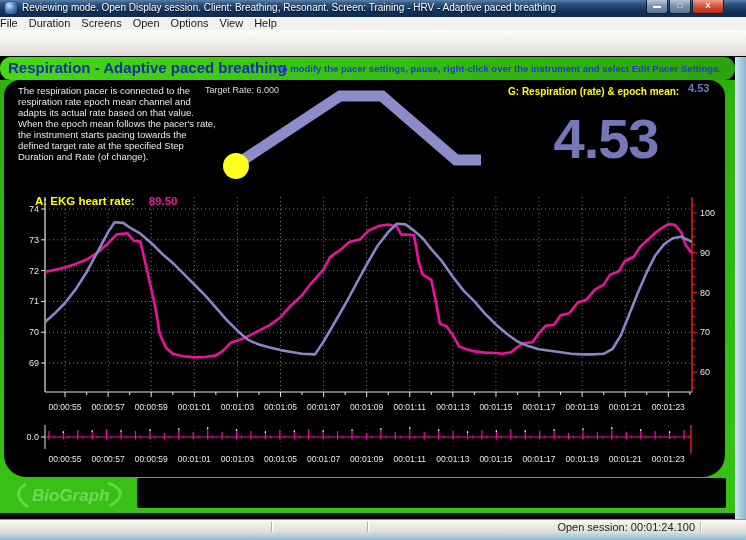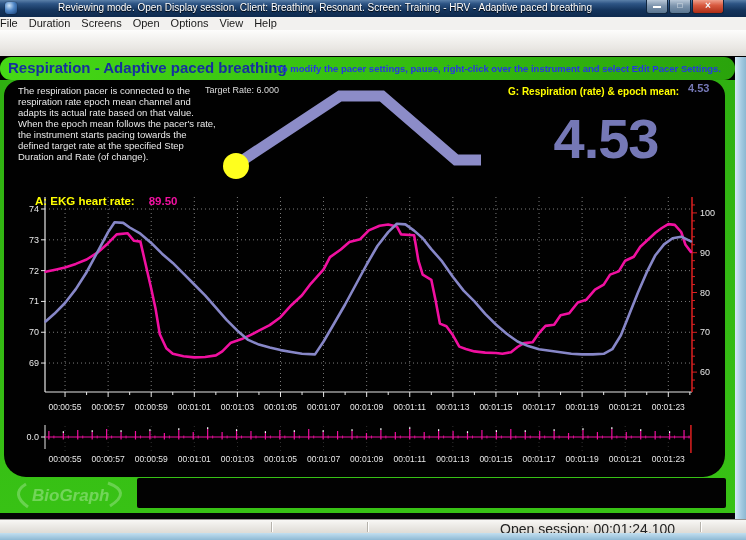--- a/index.html
+++ b/index.html
@@ -4,21 +4,21 @@
 <style>
   html,body{margin:0;padding:0;background:#2a2a2a;}
   #win{position:relative;width:746px;height:540px;overflow:hidden;background:#000;
        font-family:"Liberation Sans","DejaVu Sans",sans-serif;}
   
   .titlebar{position:absolute;left:0;top:0;width:746px;height:17px;
     background:linear-gradient(180deg,#5b80a9 0%,#2d5484 20%,#153츠 0%,#14345c 55%,#0e2a4e 100%);
     background:linear-gradient(180deg,#5b80a9 0%,#2d5484 22%,#14345c 60%,#0e2a4e 100%);}
   .app-icon{position:absolute;left:5px;top:2px;width:12px;height:12px;border-radius:3px;
     background:radial-gradient(circle at 35% 30%,#cfe4f7,#4f86c6 45%,#163e74);box-shadow:0 0 1px #000;}
-  .wtitle{position:absolute;left:22px;top:2px;font-size:10px;color:#fff;text-shadow:0 1px 1px #000;white-space:nowrap;margin-left:36px;}
+  .wtitle{position:absolute;left:22px;top:2px;font-size:10px;color:#fff;text-shadow:0 1px 1px #000;white-space:nowrap;}
   .winbtns{position:absolute;right:22px;top:0;display:flex;gap:1px;}
   .wbtn{height:13px;border:1px solid #10263f;border-top:none;border-radius:0 0 3px 3px;
     background:linear-gradient(180deg,#b9c8d8,#7d94ad 45%,#5a7691);color:#f4f8fc;
     font-size:9px;line-height:11px;text-align:center;}
   .wbtn.min{width:20px;} .wbtn.max{width:20px;font-size:8px;}
   .wbtn.close{width:30px;background:linear-gradient(180deg,#f0a08c,#d95b41 40%,#ad2d16);font-size:10px;font-weight:bold;}
   
   .menubar{position:absolute;left:0;top:17px;width:746px;height:13px;background:#f2f1ef;
     display:flex;align-items:center;gap:11px;box-sizing:border-box;}
   .mitem{font-size:11px;color:#1a1a1a;line-height:13px;}
@@ -78,21 +78,21 @@
   .ekg-row .val{margin-left:14px;}
   #gfx{position:absolute;left:0;top:0;width:721px;height:397px;}
   
   .logo{position:absolute;left:8px;top:399px;width:128px;height:33px;}
   .fbar{position:absolute;left:137px;top:398px;width:589px;height:30px;background:#020202;border-radius:2px;}
   .blackstrip{position:absolute;left:0;top:513px;width:746px;height:6px;background:#050505;}
   
   .statusbar{position:absolute;left:0;top:519px;width:746px;height:14px;
     background:linear-gradient(#f8f7f5,#dedbd5);border-top:1px solid #979490;box-sizing:border-box;}
   .sdiv{position:absolute;top:2px;width:1px;height:10px;background:#b5b2ab;box-shadow:1px 0 0 #fff;}
-  .session{position:absolute;left:500px;top:1px;width:195px;text-align:left;font-size:14px;color:#222;text-decoration:underline;}
+  .session{position:absolute;left:500px;top:1px;width:195px;text-align:right;font-size:11px;color:#222;}
   
   .bright{position:absolute;left:735px;top:57px;width:11px;height:462px;
     background:linear-gradient(90deg,#d5e9f6,#a3c9e0 60%,#8db8d2);}
   .bbottom{position:absolute;left:0;top:533px;width:746px;height:7px;
     background:linear-gradient(180deg,#c2dff0,#8fb9d4);}
 </style>
 </head>
 <body>
 
 <div id="win">

